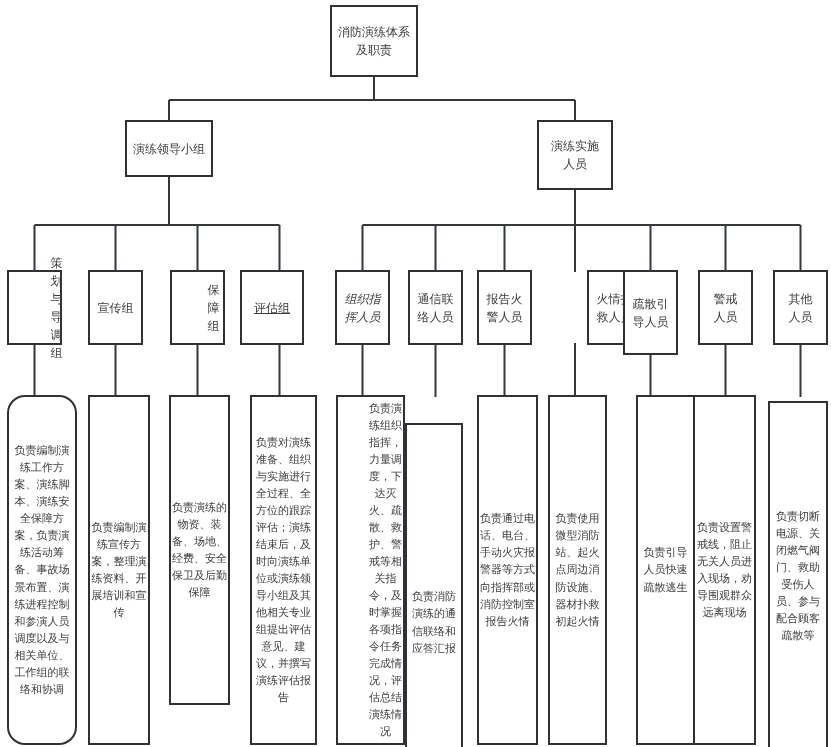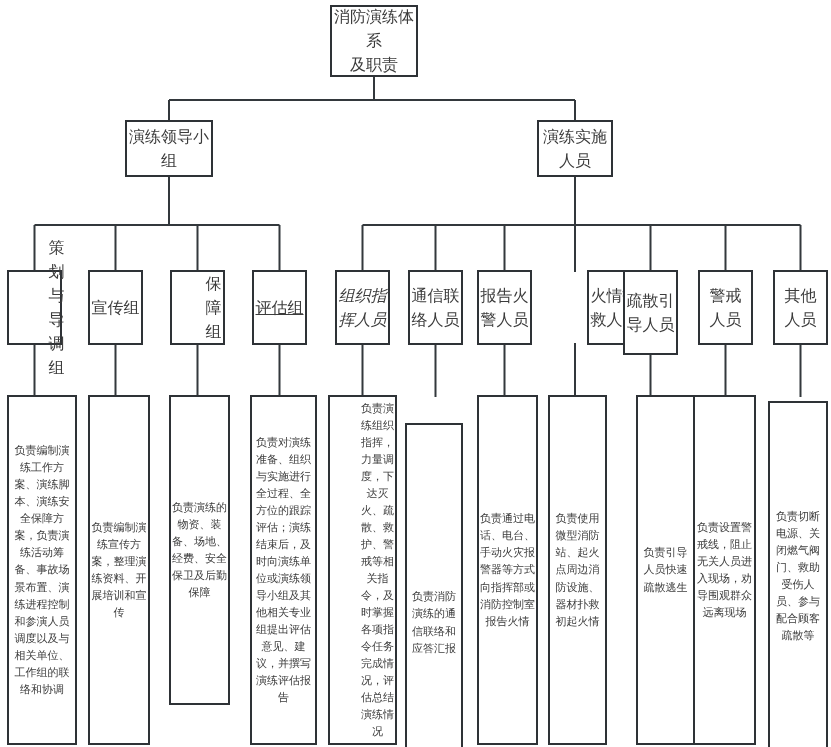--- a/index.html
+++ b/index.html
@@ -15,21 +15,21 @@
   .node{
     position:absolute;
     box-sizing:border-box;
     background:#ffffff;
     border:2px solid #2e3236;
     display:flex;
     align-items:center;
     justify-content:center;
     text-align:center;
     white-space:pre-line;
-    font-size:16px;
+    font-size:12px;
     line-height:1.5;
     z-index:2;
   }
   .detail{
     font-size:11px;
     line-height:1.55;
     white-space:normal;
     padding:2px 1px;
   }
 </style>
@@ -53,48 +53,48 @@
       M650.5 225 V272 M725.5 225 V272 M800.5 225 V272
       M34.5 343 V397  M115.5 343 V397 M197.5 343 V397 M279.5 343 V397
       M362.5 343 V397 M435.5 343 V397 M504.5 343 V397 M575 343 V397
       M650.5 343 V397 M725.5 343 V397 M800.5 343 V397"></path>
   </svg>
 
   <div class="node" style="left:330px;top:5px;width:88px;height:72px;">消防演练体系
 及职责</div>
 
   <div class="node" style="left:125px;top:120px;width:88px;height:57px;">演练领导小组</div>
-  <div class="node" style="left:537px;top:120px;width:76px;height:57px;">演练实施
+  <div class="node" style="left:537px;top:120px;width:76px;height:70px;">演练实施
 人员</div>
 
   <div class="node" style="left:7px;top:270px;width:55px;height:75px;padding-left:44px;">策划与
 导调组</div>
   <div class="node" style="left:88px;top:270px;width:55px;height:75px;">宣传组</div>
   <div class="node" style="left:170px;top:270px;width:55px;height:75px;padding-left:32px;">保障组</div>
-  <div class="node" style="left:252px;top:270px;width:55px;height:75px;text-decoration:underline;">评估组</div>
+  <div class="node" style="left:240px;top:270px;width:64px;height:75px;text-decoration:underline;">评估组</div>
   <div class="node" style="left:335px;top:270px;width:55px;height:75px;font-style:italic;">组织指
 挥人员</div>
   <div class="node" style="left:408px;top:270px;width:55px;height:75px;">通信联
 络人员</div>
   <div class="node" style="left:477px;top:270px;width:55px;height:75px;">报告火
 警人员</div>
   <div class="node" style="left:547px;top:270px;width:55px;height:75px;margin-left:40px;">火情扑
 救人员</div>
   <div class="node" style="left:623px;top:270px;width:55px;height:85px;">疏散引
 导人员</div>
   <div class="node" style="left:698px;top:270px;width:55px;height:75px;">警戒
 人员</div>
   <div class="node" style="left:773px;top:270px;width:55px;height:75px;">其他
 人员</div>
 
-  <div class="node detail" style="left:7px;top:395px;width:70px;height:350px;">负责编制演练工作方案、演练脚本、演练安全保障方案，负责演练活动筹备、事故场景布置、演练进程控制和参演人员调度以及与相关单位、工作组的联络和协调</div>
+  <div class="node detail" style="left:7px;top:395px;width:70px;height:350px;border-radius:18px;">负责编制演练工作方案、演练脚本、演练安全保障方案，负责演练活动筹备、事故场景布置、演练进程控制和参演人员调度以及与相关单位、工作组的联络和协调</div>
   <div class="node detail" style="left:88px;top:395px;width:62px;height:350px;">负责编制演练宣传方案，整理演练资料、开展培训和宣传</div>
   <div class="node detail" style="left:169px;top:395px;width:61px;height:310px;">负责演练的物资、装备、场地、经费、安全保卫及后勤保障</div>
   <div class="node detail" style="left:250px;top:395px;width:67px;height:350px;">负责对演练准备、组织与实施进行全过程、全方位的跟踪评估；演练结束后，及时向演练单位或演练领导小组及其他相关专业组提出评估意见、建议，并撰写演练评估报告</div>
-  <div class="node detail" style="left:328px;top:395px;width:69px;height:350px;padding-left:31px;">负责演练组织指挥，力量调度，下达灭火、疏散、救护、警戒等相关指令，及时掌握各项指令任务完成情况，评估总结演练情况</div>
+  <div class="node detail" style="left:336px;top:395px;width:69px;height:350px;padding-left:31px;">负责演练组织指挥，力量调度，下达灭火、疏散、救护、警戒等相关指令，及时掌握各项指令任务完成情况，评估总结演练情况</div>
   <div class="node detail" style="left:405px;top:395px;width:58px;height:399px;margin-top:28px;">负责消防演练的通信联络和应答汇报</div>
   <div class="node detail" style="left:548px;top:395px;width:59px;height:350px;">负责使用微型消防站、起火点周边消防设施、器材扑救初起火情</div>
   <div class="node detail" style="left:477px;top:395px;width:61px;height:350px;">负责通过电话、电台、手动火灾报警器等方式向指挥部或消防控制室报告火情</div>
   <div class="node detail" style="left:636px;top:395px;width:59px;height:350px;">负责引导人员快速疏散逃生</div>
   <div class="node detail" style="left:693px;top:395px;width:63px;height:350px;">负责设置警戒线，阻止无关人员进入现场，劝导围观群众远离现场</div>
   <div class="node detail" style="left:768px;top:395px;width:60px;height:350px;margin-top:6px;">负责切断电源、关闭燃气阀门、救助受伤人员、参与配合顾客疏散等</div>
 
 </div>
 
 </body></html>

